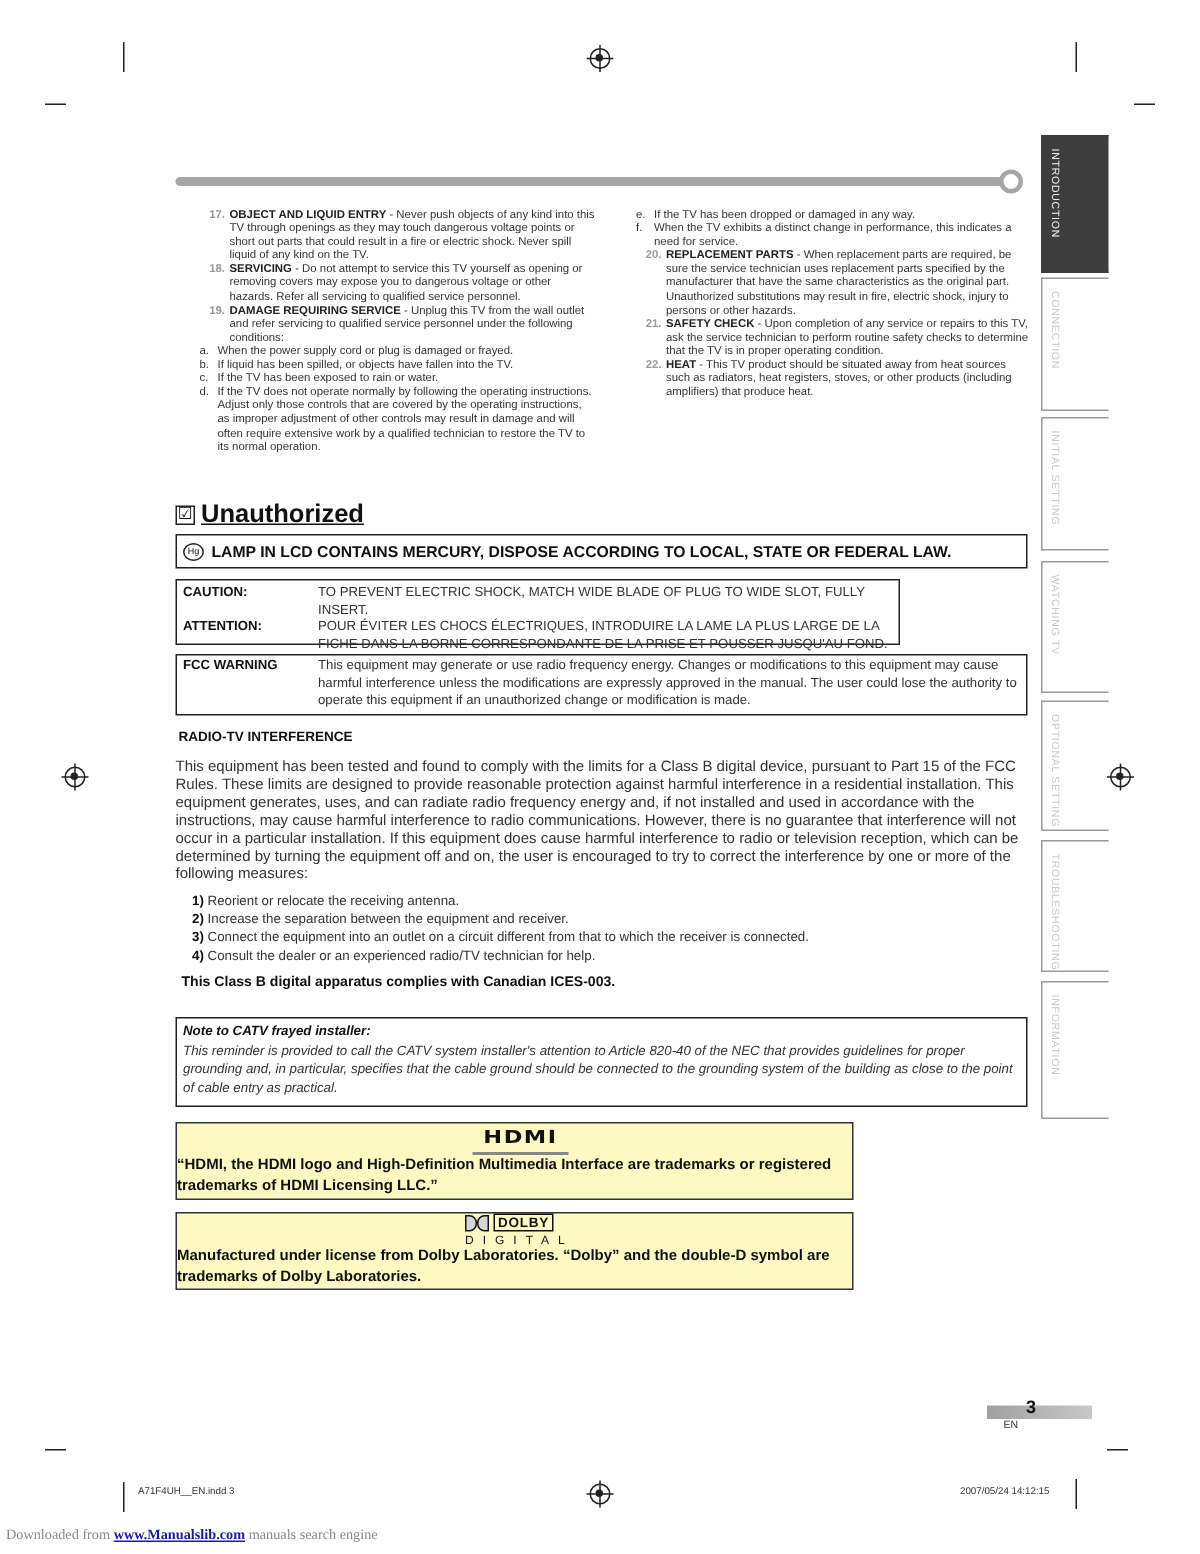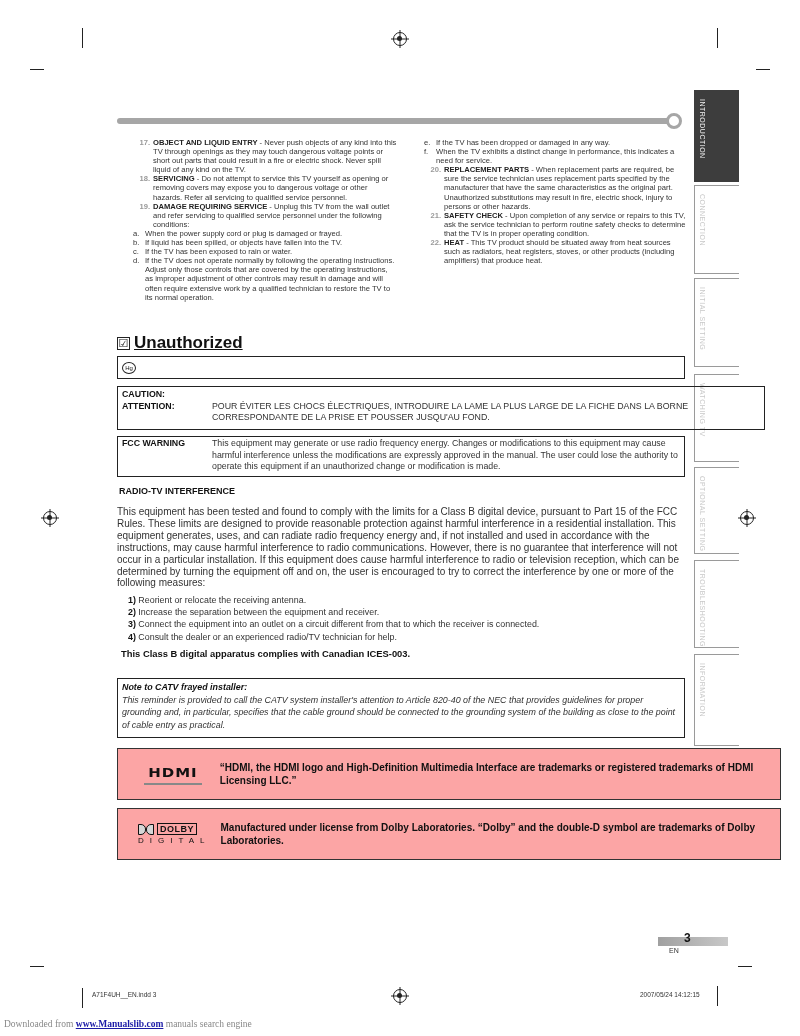--- a/index.html
+++ b/index.html
@@ -33,39 +33,39 @@
 
   
   .prec-title { position: absolute; left: 117px; top: 333px; font-size: 17px; font-weight: bold; color: #111; display: flex; align-items: center; }
   .prec-title .check { display: inline-block; width: 13px; height: 13px; border: 1px solid #222; font-size: 11px; line-height: 11px; text-align: center; margin-right: 4px; font-weight: normal; }
   .prec-title .txt { text-decoration: underline; }
 
   .box { position: absolute; border: 1px solid #222; }
   .mercury-box { left: 117px; top: 356px; width: 568px; height: 23px; display: flex; align-items: center; padding-left: 4px; font-size: 10.5px; font-weight: bold; color: #111; }
   .hg-icon { display: inline-block; width: 14px; height: 12px; border: 1px solid #222; border-radius: 50%; font-size: 6px; line-height: 10px; text-align: center; margin-right: 5px; font-weight: normal; }
 
-  .caution-box { left: 117px; top: 386px; width: 648px; height: 44px; font-size: 8.8px; line-height: 11.6px; padding: 2px 4px; }
+  .caution-box { left: 117px; top: 386px; width: 483px; height: 44px; font-size: 8.8px; line-height: 11.6px; padding: 2px 4px; }
   .caution-box .row { display: flex; }
   .caution-box .lbl { width: 90px; font-weight: bold; color: #111; flex-shrink: 0; }
   .caution-box .val { color: #333; }
 
   .fcc-box { left: 117px; top: 436px; width: 568px; height: 41px; font-size: 8.8px; line-height: 11.6px; padding: 1px 4px; display: flex; }
   .fcc-box .lbl { width: 90px; font-weight: bold; color: #111; flex-shrink: 0; }
   .fcc-box .val { color: #333; }
 
   .radio-title { position: absolute; left: 119px; top: 486px; font-size: 9px; font-weight: bold; color: #111; }
   .radio-para { position: absolute; left: 117px; top: 506px; width: 570px; font-size: 10px; line-height: 11.9px; color: #333; }
   .measures { position: absolute; left: 128px; top: 594px; font-size: 8.9px; line-height: 12.2px; color: #333; }
   .measures b { color: #111; }
   .canada { position: absolute; left: 121px; top: 647px; font-size: 9.4px; line-height: 13px; font-weight: bold; color: #111; }
 
   .catv-box { left: 117px; top: 678px; width: 568px; height: 60px; padding: 2px 4px; font-size: 8.9px; line-height: 12.6px; font-style: italic; color: #333; }
   .catv-box .t { font-weight: bold; color: #111; }
 
-  .logo-box { position: absolute; left: 117px; width: 664px; background: #fca5a5; border: 1px solid #333; display: flex; align-items: center; }
+  .logo-box { position: absolute; left: 117px; width: 452px; background: #fef9c3; border: 1px solid #333; display: flex; align-items: center; flex-direction: column; }
   .hdmi-box { top: 748px; height: 52px; }
   .dolby-box { top: 808px; height: 52px; }
   .logo-box .txt { font-size: 10px; line-height: 13.5px; font-weight: bold; color: #111; }
 
   .hdmi-logo { width: 72px; margin-left: 22px; margin-right: 14px; text-align: center; }
   .hdmi-logo .big { font-family: "DejaVu Sans", sans-serif; font-weight: bold; font-size: 15px; letter-spacing: 1px; color: #111; transform: scaleY(0.8); }
   .hdmi-logo .small { height: 2px; background: #888; margin: 1px 4px 0; }
 
   .dolby-logo { width: 76px; margin-left: 20px; margin-right: 10px; }
   .dolby-logo .top { display: flex; align-items: center; }
@@ -189,25 +189,27 @@
   </div>
 </div>
 
 <div class="prec-title">
   <span class="check">☑</span>
   <span class="txt">Unauthorized</span>
 </div>
 
 <div class="box mercury-box">
   <span class="hg-icon">Hg</span>
+  <span>LAMP IN LCD CONTAINS MERCURY, DISPOSE ACCORDING TO LOCAL, STATE OR FEDERAL LAW.</span>
 </div>
 
 <div class="box caution-box">
   <div class="row">
       <span class="lbl">CAUTION:</span>
+      <span class="val">TO PREVENT ELECTRIC SHOCK, MATCH WIDE BLADE OF PLUG TO WIDE SLOT, FULLY INSERT.</span>
     </div>
   <div class="row">
       <span class="lbl">ATTENTION:</span>
       <span class="val">POUR ÉVITER LES CHOCS ÉLECTRIQUES, INTRODUIRE LA LAME LA PLUS LARGE DE LA FICHE DANS LA BORNE CORRESPONDANTE DE LA PRISE ET POUSSER JUSQU'AU FOND.</span>
     </div>
 </div>
 
 <div class="box fcc-box">
   <span class="lbl">FCC WARNING</span>
   <span class="val">This equipment may generate or use radio frequency energy. Changes or modifications to this equipment may cause harmful interference unless the modifications are expressly approved in the manual. The user could lose the authority to operate this equipment if an unauthorized change or modification is made.</span>

